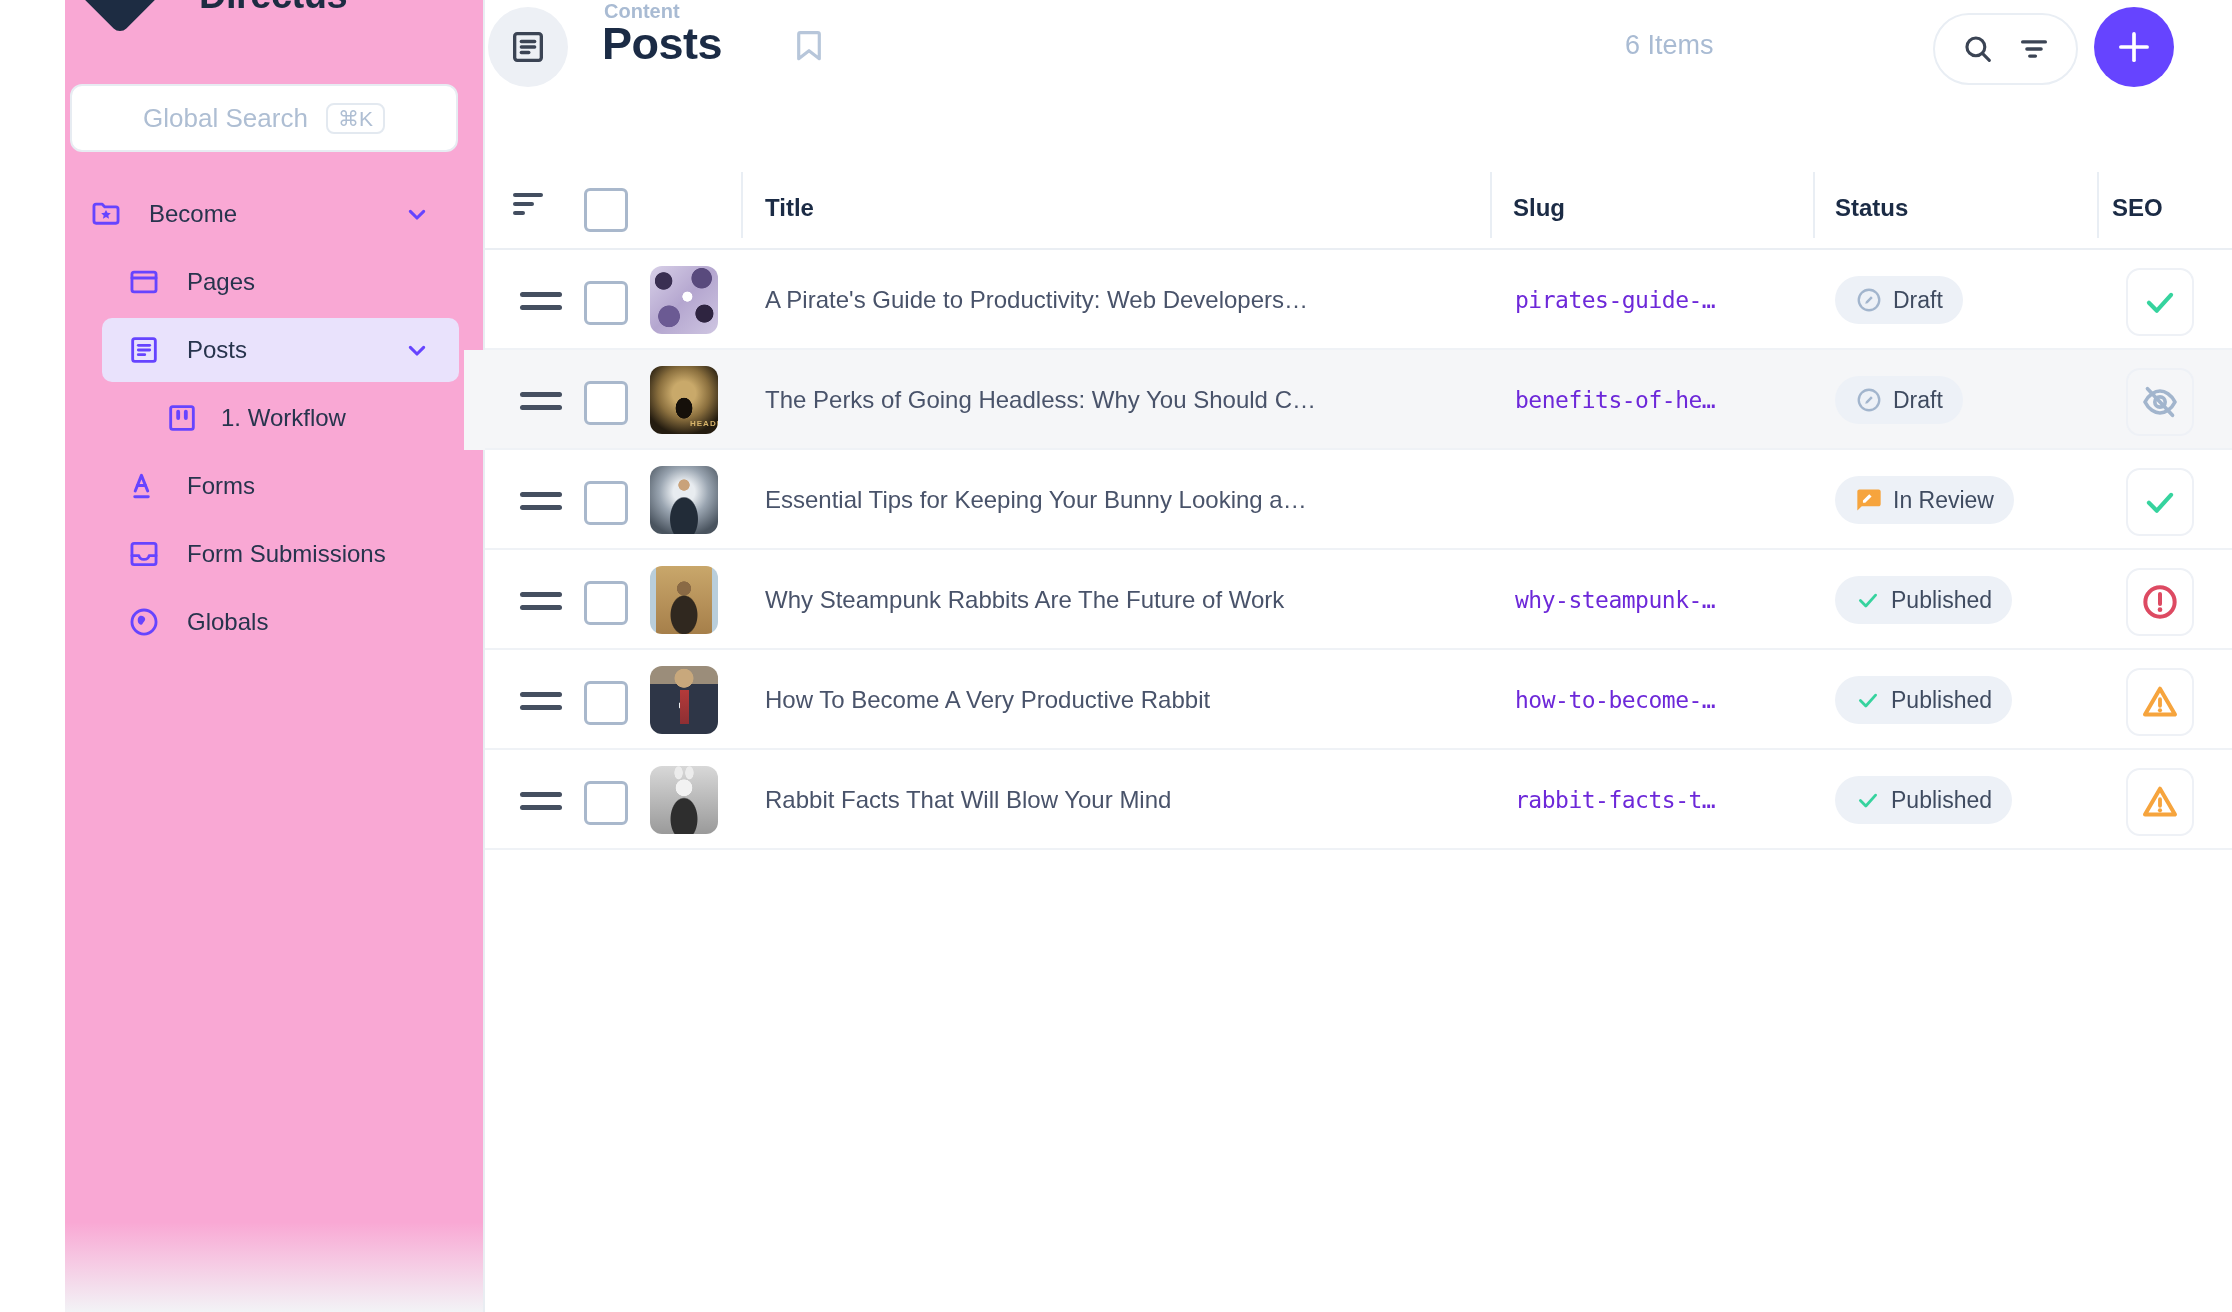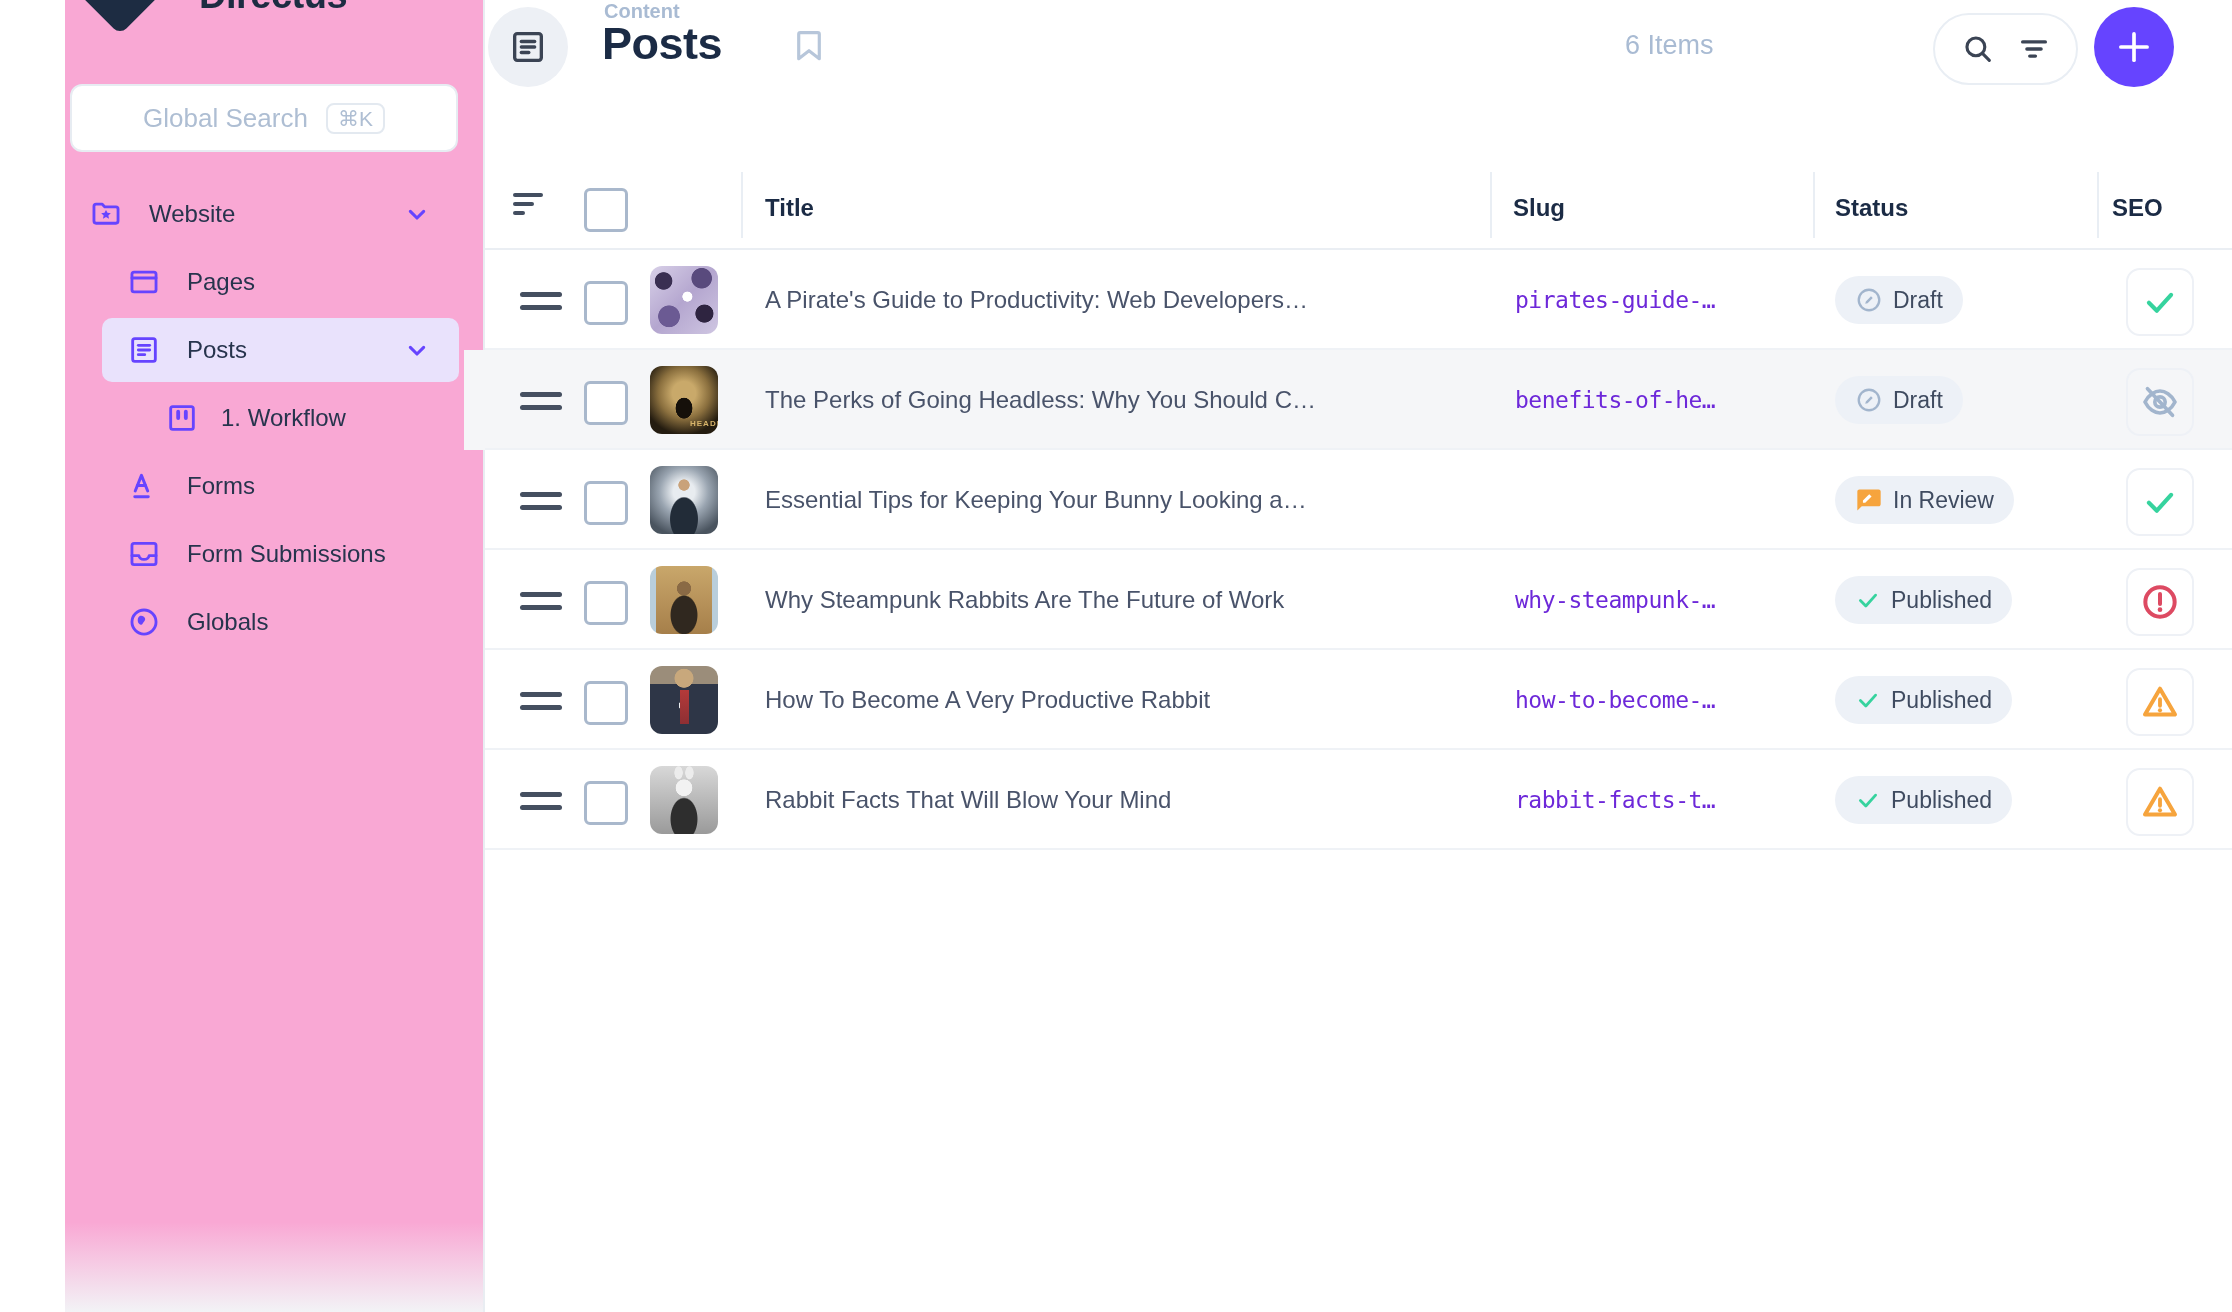--- a/index.html
+++ b/index.html
@@ -119,21 +119,21 @@
       <span class="gs-kbd">⌘K</span>
     </div>
 
     <div class="nav">
 
       <div class="nav-item">
         <svg class="ic" viewBox="0 0 24 24" fill="none" stroke="#6644ff" stroke-width="2" stroke-linejoin="round" stroke-linecap="round">
           <path d="M3.5 6.5a1.5 1.5 0 0 1 1.5-1.5h4.2l2 2h7.8a1.5 1.5 0 0 1 1.5 1.5v8.5a1.5 1.5 0 0 1-1.5 1.5H5a1.5 1.5 0 0 1-1.5-1.5z"></path>
           <path fill="#6644ff" stroke="none" d="M12 9.1l1.05 2.1 2.35.25-1.75 1.55.5 2.3-2.15-1.25-2.15 1.25.5-2.3-1.75-1.55 2.35-.25z"></path>
         </svg>
-        <span class="nav-label">Website</span>
+        <span class="nav-label">Become</span>
         <svg class="chev" viewBox="0 0 24 24" fill="none" stroke="#6644ff" stroke-width="2.3" stroke-linecap="round" stroke-linejoin="round">
           <polyline points="7,10 12,15 17,10"></polyline>
         </svg>
       </div>
 
       <div class="nav-item ind1">
         <svg class="ic" viewBox="0 0 24 24" fill="none" stroke="#6644ff" stroke-width="2" stroke-linejoin="round" stroke-linecap="round">
           <rect x="3.5" y="5" width="17" height="14" rx="1.5"></rect>
             <line x1="3.5" y1="9.2" x2="20.5" y2="9.2"></line>
         </svg>

